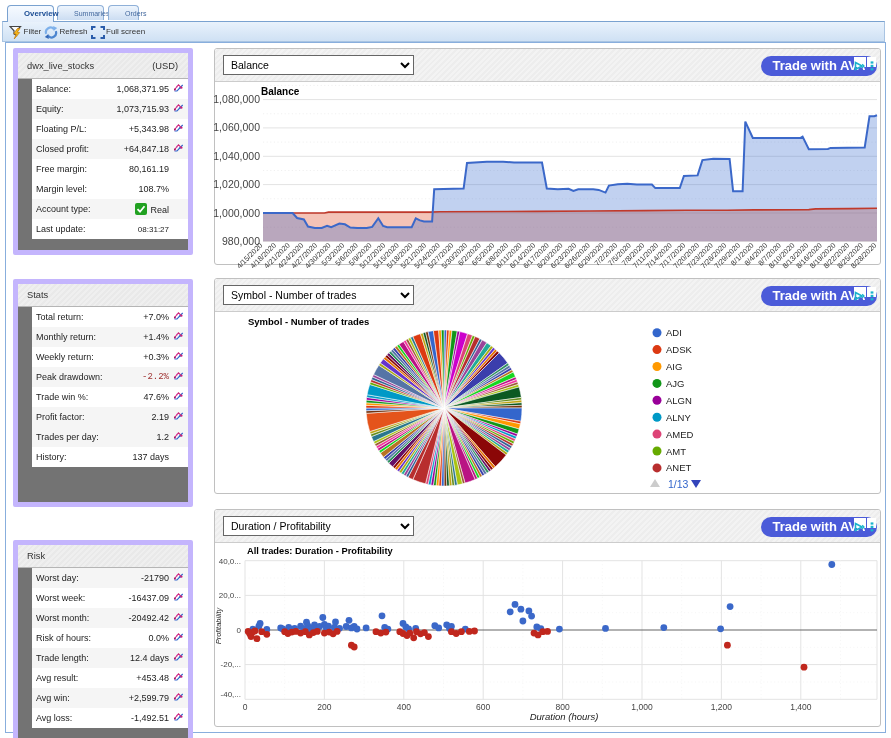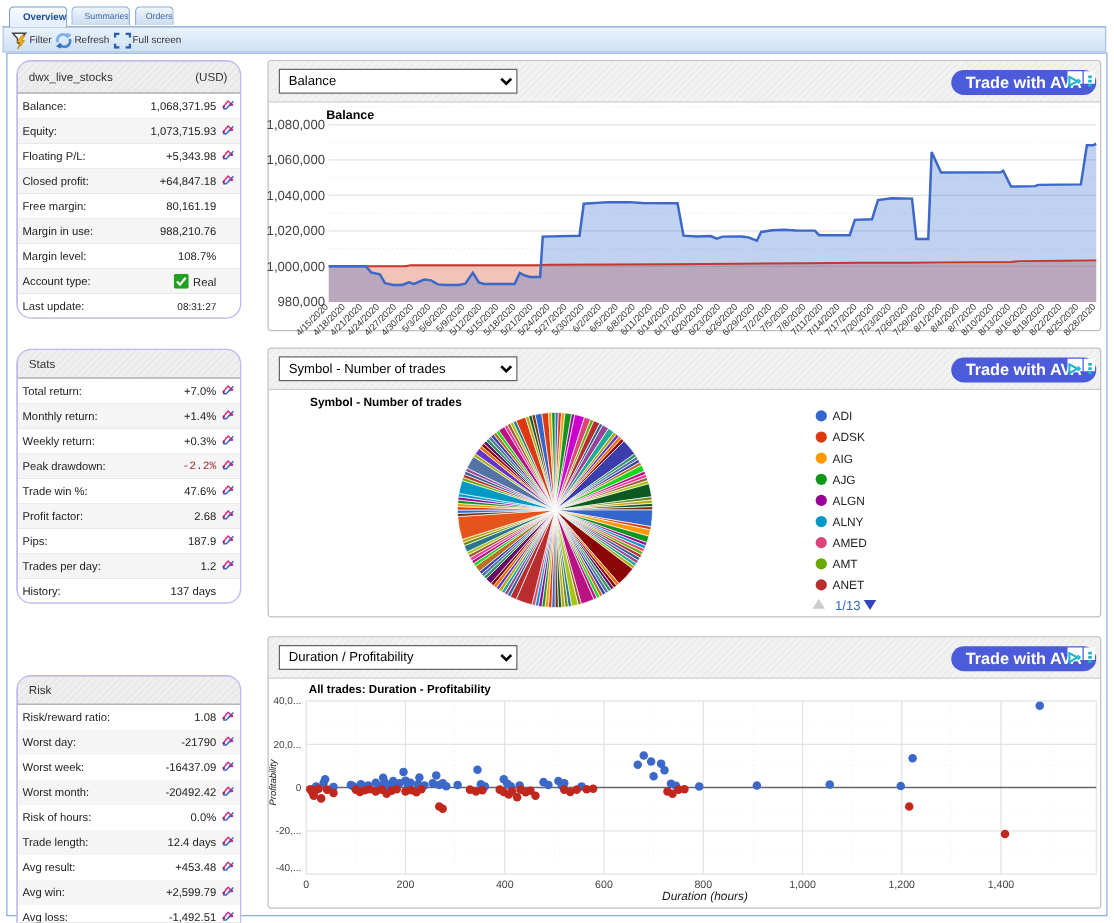--- a/index.html
+++ b/index.html
@@ -1,33 +1,33 @@
 <!DOCTYPE html>
 <html><head><meta charset="utf-8"><style>
 * { margin:0; padding:0; box-sizing:border-box; }
 body { width:891px; height:738px; position:relative; background:#fff;
   font-family:"Liberation Sans",sans-serif; overflow:hidden; }
 .tabs { position:absolute; left:0; top:5px; height:17px; }
 .tab { position:absolute; top:0; height:15px; border:1px solid #8fb0d8; border-bottom:none;
-  border-radius:4px 4px 0 0; font-size:7px; text-align:right;
-  background:linear-gradient(#eef5fd,#ccddf2); color:#44699e; line-height:15px; }
+  border-radius:4px 4px 0 0; font-size:7px; text-align:left;
+  background:linear-gradient(#eef5fd,#ccddf2); color:#44699e; line-height:15px;padding-left:16px; }
 .tab.active { background:linear-gradient(#f6faff,#e4eefb); color:#1c4d94; font-weight:bold;
   font-size:7.8px; height:17px; border-color:#7aa2d0; z-index:2; }
 .toolbar { position:absolute; left:2px; top:21px; width:883px; height:21px;
   background:linear-gradient(#e9f2fc,#cfe1f4); border:1px solid #a9c4e2; border-top:1px solid #7aa2d0;
   font-size:8px; color:#333; line-height:19px; }
 .box { position:absolute; left:5px; top:42px; width:881px; height:691px;
   border:1px solid #88aedd; background:#fff; }
-.panel { position:absolute; left:13px; width:180px; border:1px solid #c4b5fd;
-  border-radius:12px; background:#a3a3a3; overflow:hidden; }
+.panel { position:absolute; left:13px; width:180px; border:5px solid #c4b5fd;
+  border-radius:2px; background:#737373; overflow:hidden; }
 .phead { background:repeating-linear-gradient(135deg,#efefef 0 2px,#e9e9e9 2px 4px);
   border-bottom:1px solid #b5b5b5; font-size:9.3px; color:#333;
   padding:0 10px 0 9px; display:flex; justify-content:space-between; }
 .r { height:20px; font-size:9px; color:#222; display:flex; justify-content:space-between;
-  align-items:center; padding-left:4px; background:#fff; }
+  align-items:center; padding-left:4px; background:#fff;margin-left:14px; }
 .r.odd { background:#f5f5f5; }
 .r .vals { display:flex; align-items:flex-start; }
 .r .vl { text-align:right; }
 .r .vl.neg { color:#a03333;font-family:Liberation Mono, monospace; }
 .r .ic { width:19px; text-align:center; }
 .r .ic svg { vertical-align:0px; }
 .chk { display:inline-block; vertical-align:-2px; margin-right:3px; }
 .chk svg { display:block; }
 .cpanel { position:absolute; left:214px; width:667px; border:1px solid #c0c0c0;
   border-radius:3px; background:#fff; overflow:hidden; }
@@ -129,27 +129,20 @@
           </svg></span>
       </span>
     </div>
     <div class="r">
       <span class="lb">Free margin:</span>
       <span class="vals">
         <span class="vl ">80,161.19</span>
         <span class="ic"></span>
       </span>
     </div>
-    <div class="r odd">
-      <span class="lb">Margin in use:</span>
-      <span class="vals">
-        <span class="vl ">988,210.76</span>
-        <span class="ic"></span>
-      </span>
-    </div>
     <div class="r">
       <span class="lb">Margin level:</span>
       <span class="vals">
         <span class="vl ">108.7%</span>
         <span class="ic"></span>
       </span>
     </div>
     <div class="r odd">
       <span class="lb">Account type:</span>
       <span class="vals">
@@ -161,21 +154,21 @@
       </span>
     </div>
     <div class="r">
       <span class="lb">Last update:</span>
       <span class="vals">
         <span class="vl "><span style="font-size:8px">08:31:27</span></span>
         <span class="ic"></span>
       </span>
     </div>
   </div>
-<div class="panel" style="top:279px;height:204px">
+<div class="panel" style="top:279px;height:228px">
     <div class="phead" style="height:23px;line-height:23px">
       <span>Stats</span>
     </div>
     <div class="r">
       <span class="lb">Total return:</span>
       <span class="vals">
         <span class="vl ">+7.0%</span>
         <span class="ic"><svg class="sp" width="10" height="8" viewBox="0 0 10 8">
             <polyline points="0.5,7 3,7 8.7,1" fill="none" stroke="#3366cc" stroke-width="1.1"></polyline>
             <circle cx="5.8" cy="4.2" r="0.9" fill="#3366cc"></circle>
@@ -238,35 +231,21 @@
             <polyline points="0.7,5.5 3,2.5 4.5,0.8 7.5,3.8" fill="none" stroke="#cc2277" stroke-width="1.05"></polyline>
             <circle cx="0.8" cy="5.5" r="1.05" fill="#aa1166"></circle>
             <circle cx="3" cy="2.5" r="0.85" fill="#dd44aa"></circle>
             <circle cx="7.5" cy="3.8" r="1.05" fill="#cc2277"></circle>
           </svg></span>
       </span>
     </div>
     <div class="r odd">
       <span class="lb">Profit factor:</span>
       <span class="vals">
-        <span class="vl ">2.68</span>
-        <span class="ic"><svg class="sp" width="10" height="8" viewBox="0 0 10 8">
-            <polyline points="0.5,7 3,7 8.7,1" fill="none" stroke="#3366cc" stroke-width="1.1"></polyline>
-            <circle cx="5.8" cy="4.2" r="0.9" fill="#3366cc"></circle>
-            <polyline points="0.7,5.5 3,2.5 4.5,0.8 7.5,3.8" fill="none" stroke="#cc2277" stroke-width="1.05"></polyline>
-            <circle cx="0.8" cy="5.5" r="1.05" fill="#aa1166"></circle>
-            <circle cx="3" cy="2.5" r="0.85" fill="#dd44aa"></circle>
-            <circle cx="7.5" cy="3.8" r="1.05" fill="#cc2277"></circle>
-          </svg></span>
-      </span>
-    </div>
-    <div class="r">
-      <span class="lb">Pips:</span>
-      <span class="vals">
-        <span class="vl ">187.9</span>
+        <span class="vl ">2.19</span>
         <span class="ic"><svg class="sp" width="10" height="8" viewBox="0 0 10 8">
             <polyline points="0.5,7 3,7 8.7,1" fill="none" stroke="#3366cc" stroke-width="1.1"></polyline>
             <circle cx="5.8" cy="4.2" r="0.9" fill="#3366cc"></circle>
             <polyline points="0.7,5.5 3,2.5 4.5,0.8 7.5,3.8" fill="none" stroke="#cc2277" stroke-width="1.05"></polyline>
             <circle cx="0.8" cy="5.5" r="1.05" fill="#aa1166"></circle>
             <circle cx="3" cy="2.5" r="0.85" fill="#dd44aa"></circle>
             <circle cx="7.5" cy="3.8" r="1.05" fill="#cc2277"></circle>
           </svg></span>
       </span>
     </div>
@@ -288,34 +267,20 @@
       <span class="lb">History:</span>
       <span class="vals">
         <span class="vl ">137 days</span>
         <span class="ic"></span>
       </span>
     </div>
   </div>
 <div class="panel" style="top:540px;height:260px">
     <div class="phead" style="height:23px;line-height:23px">
       <span>Risk</span>
-    </div>
-    <div class="r">
-      <span class="lb">Risk/reward ratio:</span>
-      <span class="vals">
-        <span class="vl ">1.08</span>
-        <span class="ic"><svg class="sp" width="10" height="8" viewBox="0 0 10 8">
-            <polyline points="0.5,7 3,7 8.7,1" fill="none" stroke="#3366cc" stroke-width="1.1"></polyline>
-            <circle cx="5.8" cy="4.2" r="0.9" fill="#3366cc"></circle>
-            <polyline points="0.7,5.5 3,2.5 4.5,0.8 7.5,3.8" fill="none" stroke="#cc2277" stroke-width="1.05"></polyline>
-            <circle cx="0.8" cy="5.5" r="1.05" fill="#aa1166"></circle>
-            <circle cx="3" cy="2.5" r="0.85" fill="#dd44aa"></circle>
-            <circle cx="7.5" cy="3.8" r="1.05" fill="#cc2277"></circle>
-          </svg></span>
-      </span>
     </div>
     <div class="r odd">
       <span class="lb">Worst day:</span>
       <span class="vals">
         <span class="vl ">-21790</span>
         <span class="ic"><svg class="sp" width="10" height="8" viewBox="0 0 10 8">
             <polyline points="0.5,7 3,7 8.7,1" fill="none" stroke="#3366cc" stroke-width="1.1"></polyline>
             <circle cx="5.8" cy="4.2" r="0.9" fill="#3366cc"></circle>
             <polyline points="0.7,5.5 3,2.5 4.5,0.8 7.5,3.8" fill="none" stroke="#cc2277" stroke-width="1.05"></polyline>
             <circle cx="0.8" cy="5.5" r="1.05" fill="#aa1166"></circle>

